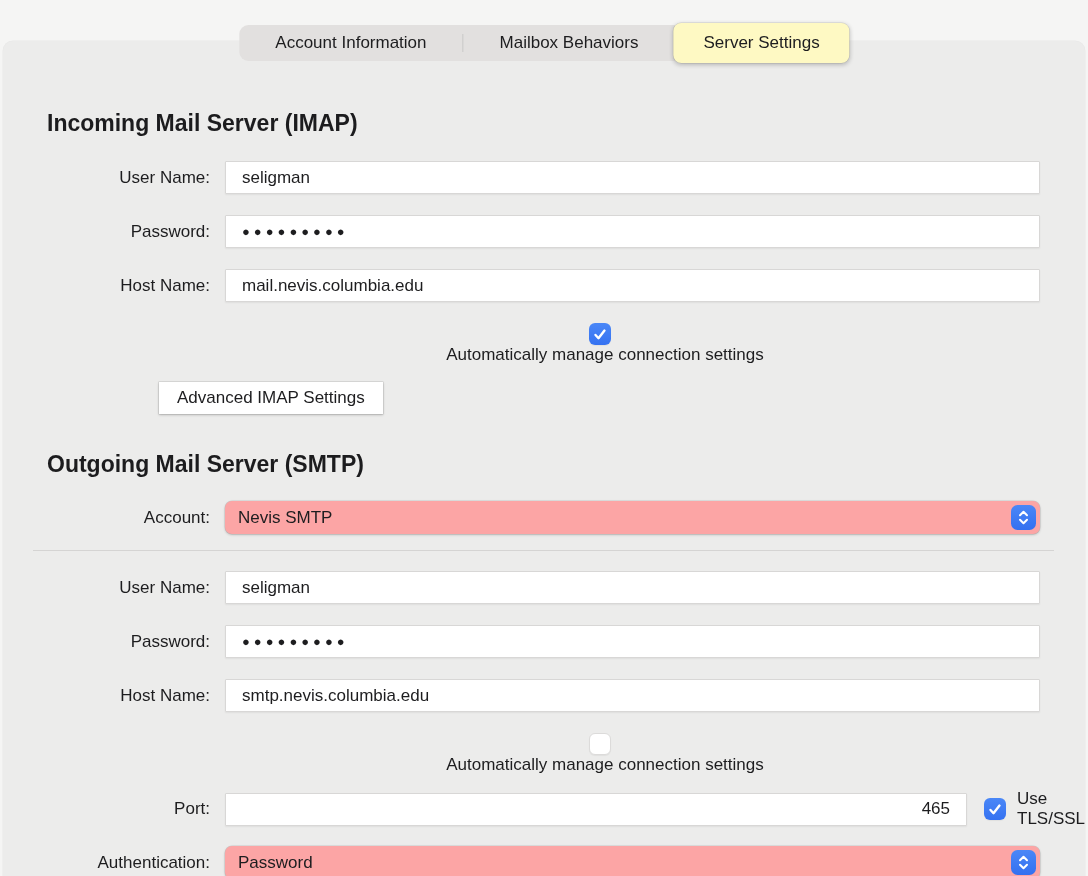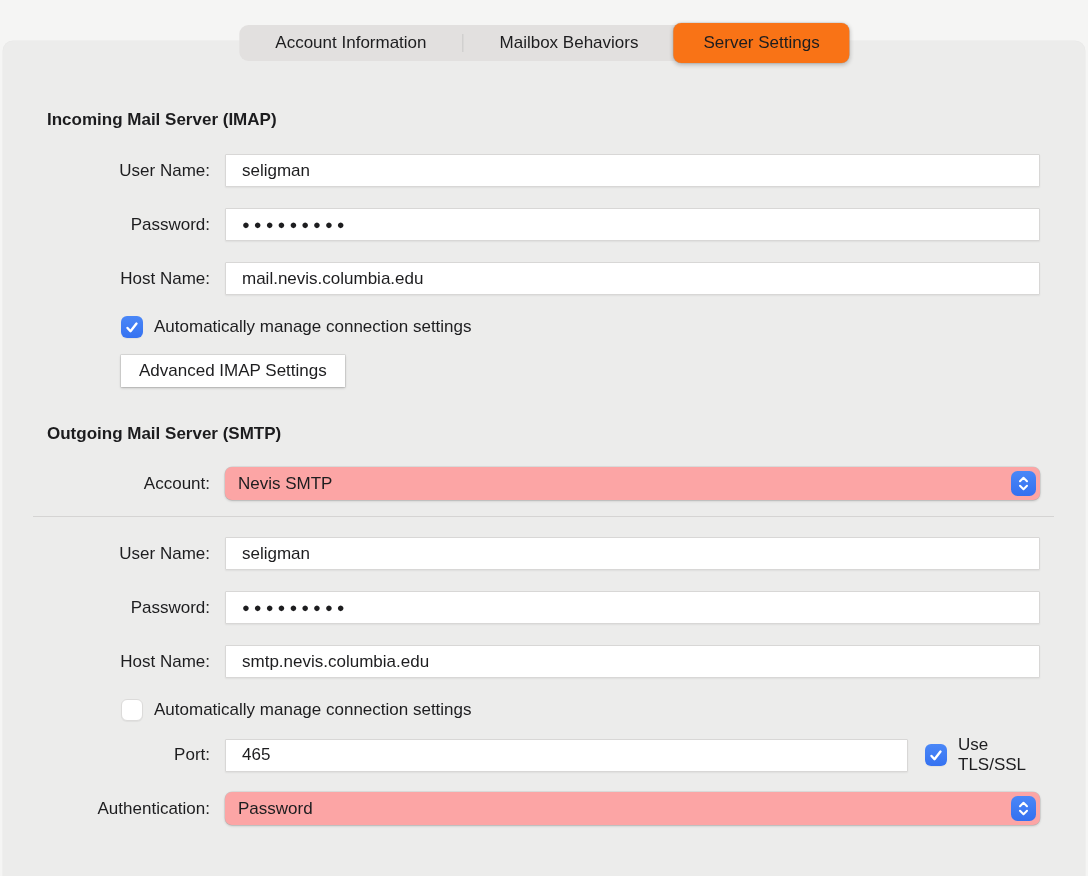--- a/index.html
+++ b/index.html
@@ -21,49 +21,49 @@
   .tabs {
     position:absolute; top:25px; left:50%; transform:translateX(-50%);
     height:36px; background:#e2e0df; border-radius:9px;
     display:flex; align-items:stretch; z-index:5;
   }
   .segment {
     display:flex; align-items:center; padding:6px 36px;
     font-size:17px; color:#1d1d1f; white-space:nowrap; cursor:default;
   }
   .segment.on {
-    background:#f97316; border-radius:8px; margin:-2px -1px;
+    background:#fef9c3; border-radius:8px; margin:-2px -1px;
     padding:4px 30px;
     box-shadow:0 0 0 0.5px rgba(0,0,0,0.12), 0 1.5px 4px rgba(0,0,0,0.22);
   }
   .seg-divider { width:1px; background:#c9c8c7; margin:9px 0; }
 
   .content { position:relative; padding:0 45px 0 44px; }
-  .heading { font-size:17px; font-weight:700; color:#1c1c1e; }
+  .heading { font-size:23px; font-weight:700; color:#1c1c1e; }
   .heading.first { padding-top:69px; }
   .heading.second { margin-top:37px; }
 
   .row { display:flex; align-items:center; margin-top:21px; }
   .row.tight { margin-top:17px; }
   .row.loose { margin-top:14px; }
   .field-label {
     width:163px; margin-right:15px; text-align:right;
     font-size:17px; color:#1d1d1f; flex:none;
   }
-  .indent { margin-left:74px; }
+  .indent { margin-left:112px;flex-direction:column; }
 
   input.textfield {
     flex:1; height:33px; background:#ffffff;
     border:1px solid #d8d7d6; border-radius:1px;
     box-shadow:0 1px 2px rgba(0,0,0,0.06);
     font-family:inherit; font-size:17px; color:#1d1d1f;
     padding:0 16px; outline:none;
   }
   input.textfield.password { font-size:13px; letter-spacing:4px; font-weight:700; }
-  input.textfield.port { flex:none; width:683px; }
+  input.textfield.port { flex:none; width:742px;text-align:right; }
 
   .checkbox {
     width:22px; height:22px; border-radius:6px; flex:none;
     background:#ffffff; border:1px solid #dcdbda;
     box-shadow:0 1px 1px rgba(0,0,0,0.05);
     display:flex; align-items:center; justify-content:center;
     cursor:default;
   }
   .checkbox.on {
     background:linear-gradient(180deg,#4a87f7 0%,#3572f1 100%);

